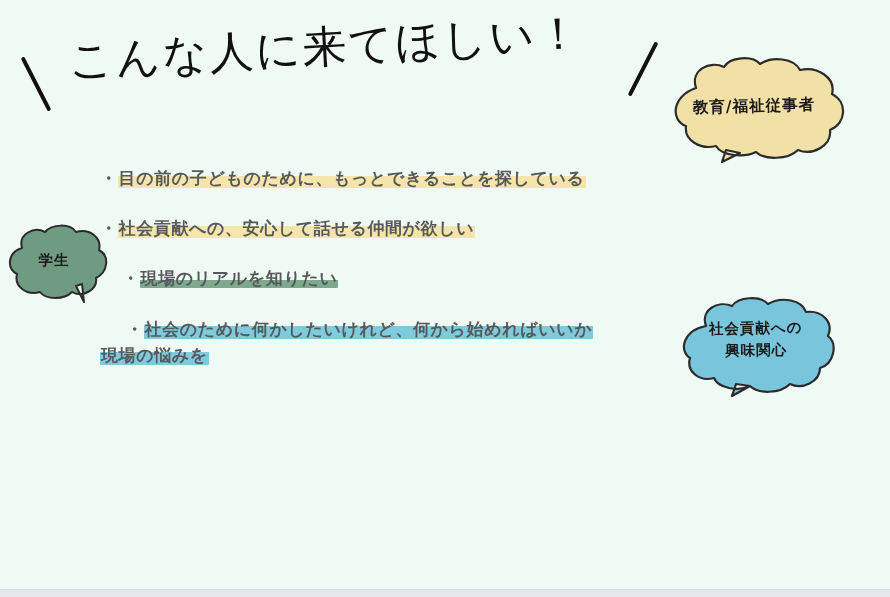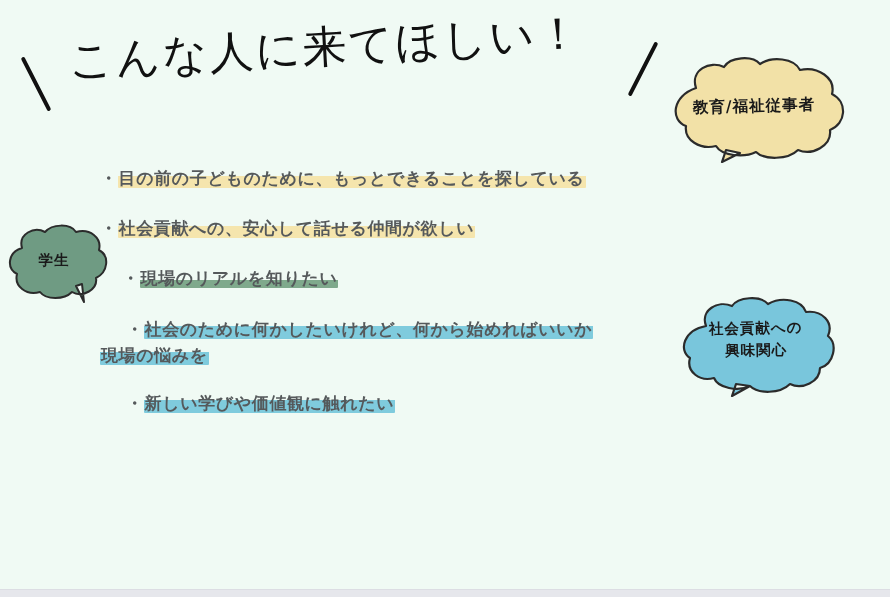--- a/index.html
+++ b/index.html
@@ -206,23 +206,20 @@
 
       <div class="bullet-item" style="margin-bottom:26px; margin-left:22px;">
         <div class="bullet-line"><span class="bullet-dot">・</span><span class="hl hl-green">現場のリアルを知りたい</span></div>
       </div>
 
       <div class="bullet-item" style="margin-bottom:22px; margin-left:26px;">
         <div class="bullet-line"><span class="bullet-dot">・</span><span class="hl hl-blue">社会のために何かしたいけれど、何から始めればいいか</span></div>
         <div class="bullet-line" style="margin-left:-26px;"><span class="hl hl-blue">現場の悩みを</span></div>
       </div>
 
-      <div class="bullet-item" style="margin-left:26px;">
-        <div class="bullet-line"><span class="bullet-dot">・</span><span class="hl hl-blue">新しい学びや価値観に触れたい</span></div>
-      </div>
 
     </div>
 
     <div class="bubble" id="bubble-kyoiku">
       <svg width="192" height="104" viewBox="0 0 192 104">
         <path d="M36,30 C30,12 50,2 64,9 C70,-1 92,-3 100,6 C112,-2 134,0 140,12
                  C158,8 176,20 172,36 C188,44 186,66 170,72 C172,88 152,98 138,92
                  C128,102 104,102 96,94 C84,100 62,98 56,88
                  C40,92 24,82 26,68 C10,62 12,38 36,30 Z
                  M66,92 L62,104 L80,95 Z" fill="#f2e1a7" stroke="#2b2b2b" stroke-width="2.2" stroke-linejoin="round" stroke-linecap="round"></path>

